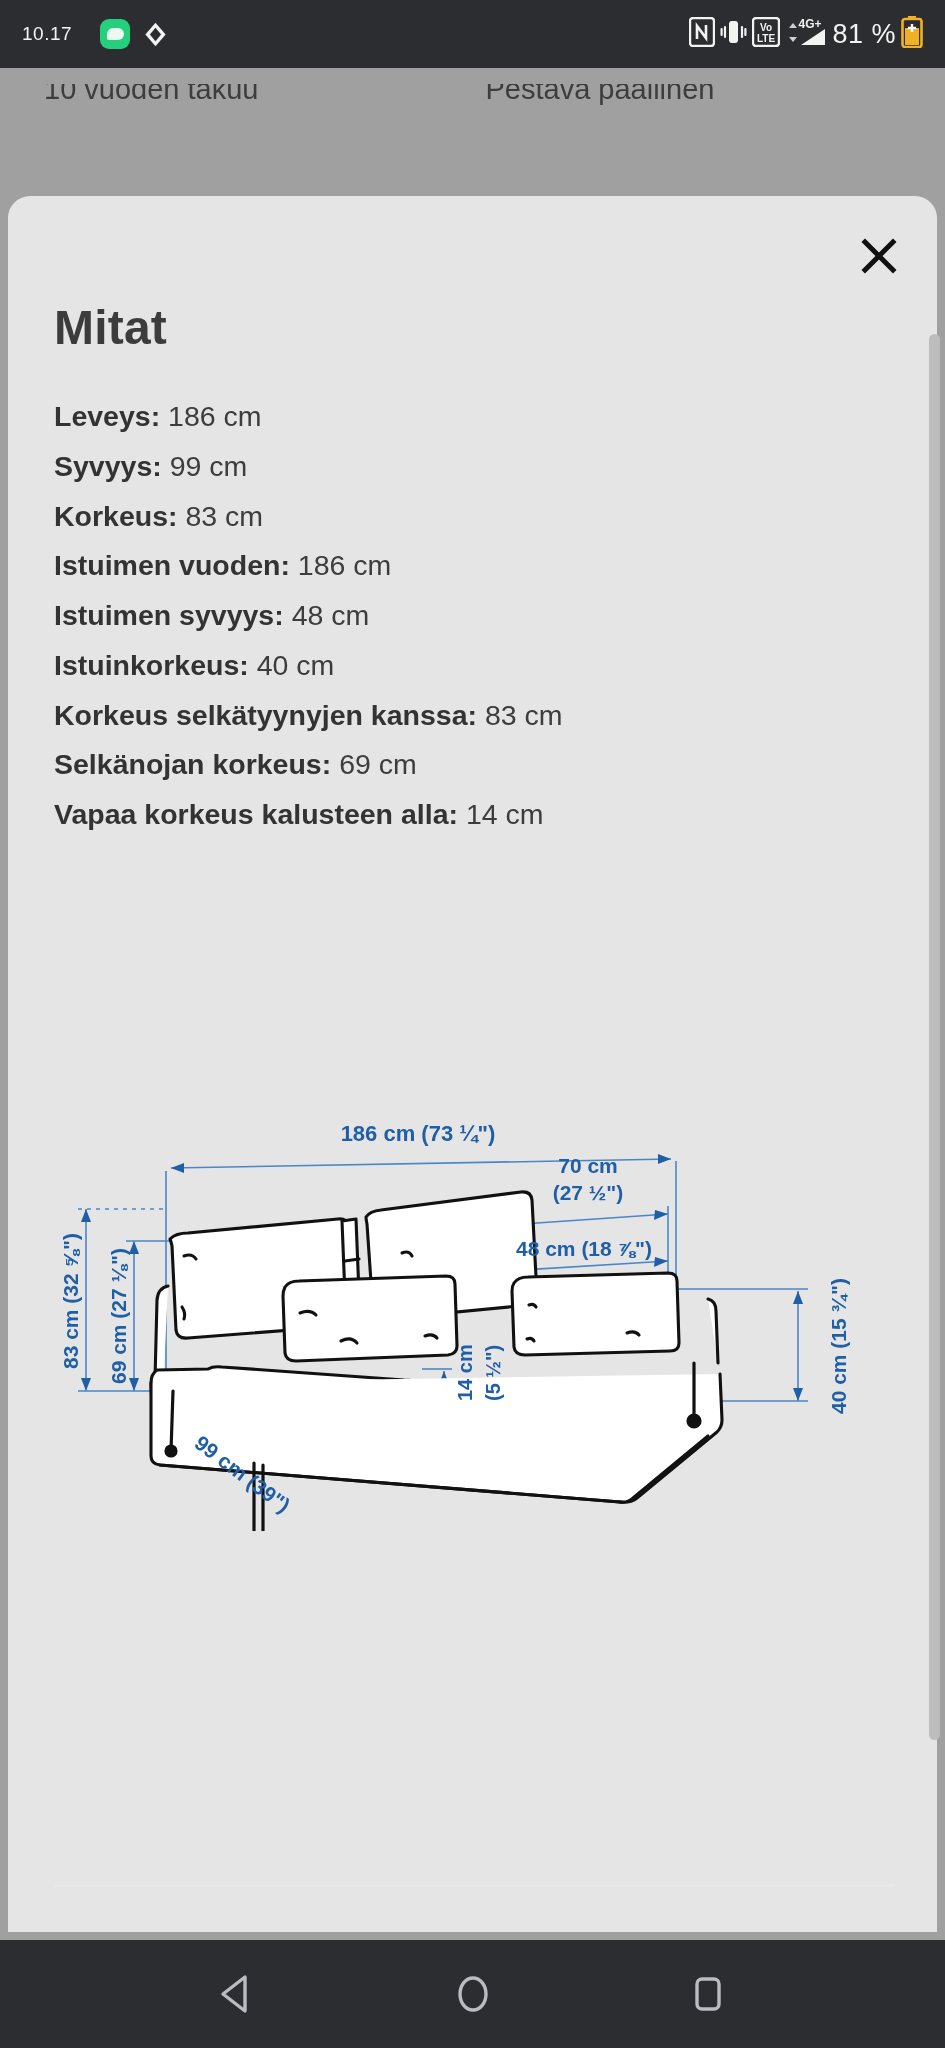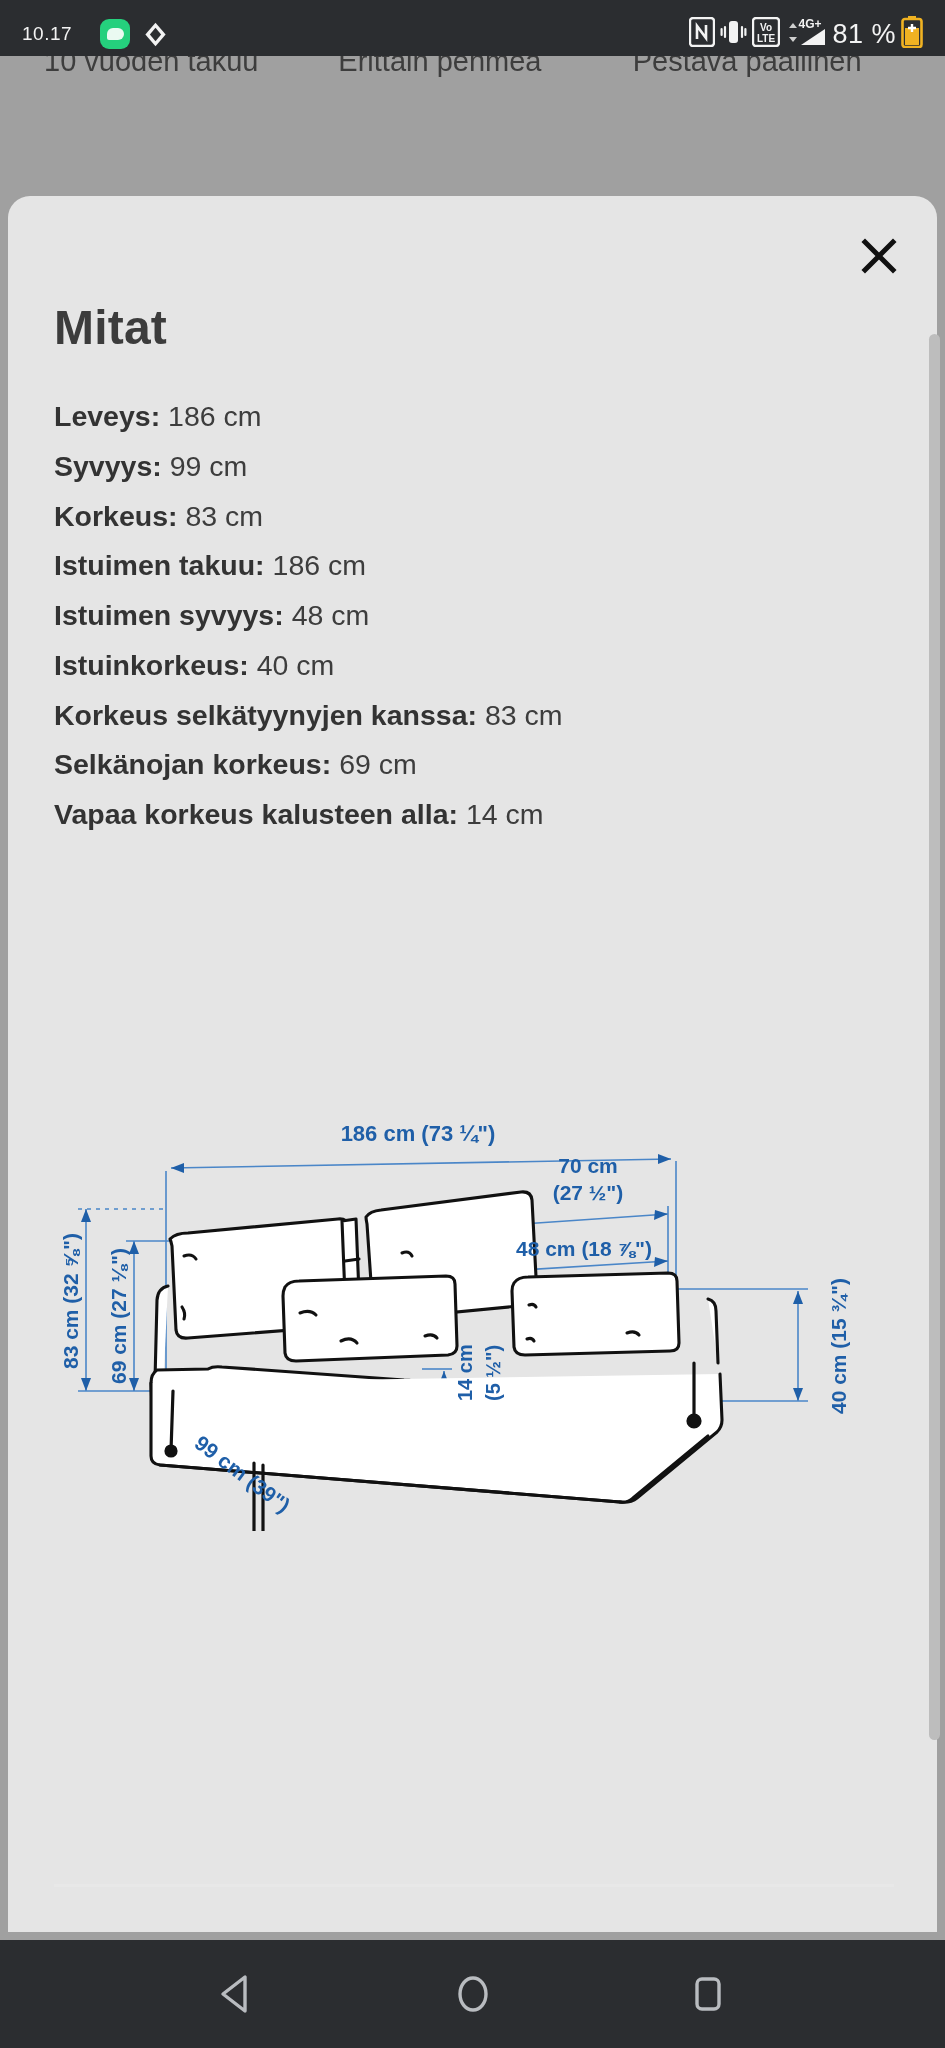--- a/index.html
+++ b/index.html
@@ -38,21 +38,21 @@
   .ic-msg .bub { width: 17px; height: 12px; border-radius: 6px 6px 6px 2px; background: #eafaf1; }
   .ic-diamond {
     width: 27px; height: 27px; position: relative;
   }
   .ic-diamond svg { display: block; }
   .sb-right .glyph { display: block; }
   .battpct { font-size: 27px; font-weight: 400; letter-spacing: .5px; }
 
   
   #behind {
-    position: absolute; top: 56px; left: 0; width: 945px; height: 130px;
+    position: absolute; top: 84px; left: 0; width: 945px; height: 130px;
     background: #a0a0a0;
     overflow: hidden;
   }
   #behind .row {
     position: absolute; top: -16px; left: 0; width: 945px;
     display: flex; padding: 0 44px; gap: 26px;
     color: #3d3d3d; font-size: 29px; line-height: 1.45;
   }
   #behind .col { flex: 1; }
 
@@ -176,21 +176,20 @@
           <rect x="4" y="12" width="14" height="17" fill="#f0b222"></rect>
           <path d="M11 8 v8 M7 12 h8" stroke="#ffffff" stroke-width="2.4"></path>
         </svg>
       </span>
     </div>
   </div>
 
   <div id="behind">
     <div class="row">
       <div class="col">10 vuoden takuu</div>
-      <div class="col">Erittäin pehmeä</div>
       <div class="col">Pestävä päällinen</div>
     </div>
   </div>
 
   <div id="sheet">
     <div class="sheet-inner">
       <h1 class="title">Mitat</h1>
 
       <div class="spec-list">
         <div class="spec-row">
@@ -199,21 +198,21 @@
         </div>
         <div class="spec-row">
           <span class="k">Syvyys:</span>
           <span class="v">99 cm</span>
         </div>
         <div class="spec-row">
           <span class="k">Korkeus:</span>
           <span class="v">83 cm</span>
         </div>
         <div class="spec-row">
-          <span class="k">Istuimen takuu:</span>
+          <span class="k">Istuimen vuoden:</span>
           <span class="v">186 cm</span>
         </div>
         <div class="spec-row">
           <span class="k">Istuimen syvyys:</span>
           <span class="v">48 cm</span>
         </div>
         <div class="spec-row">
           <span class="k">Istuinkorkeus:</span>
           <span class="v">40 cm</span>
         </div>

